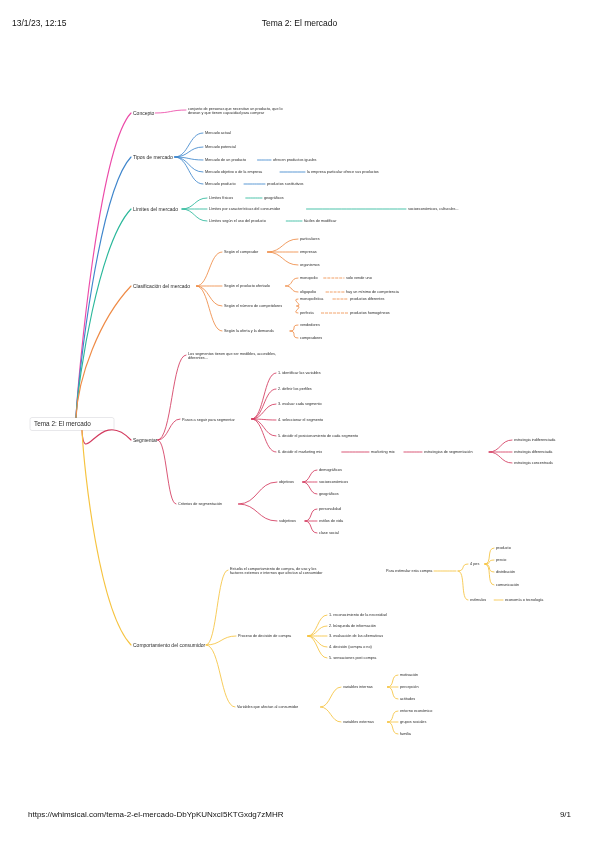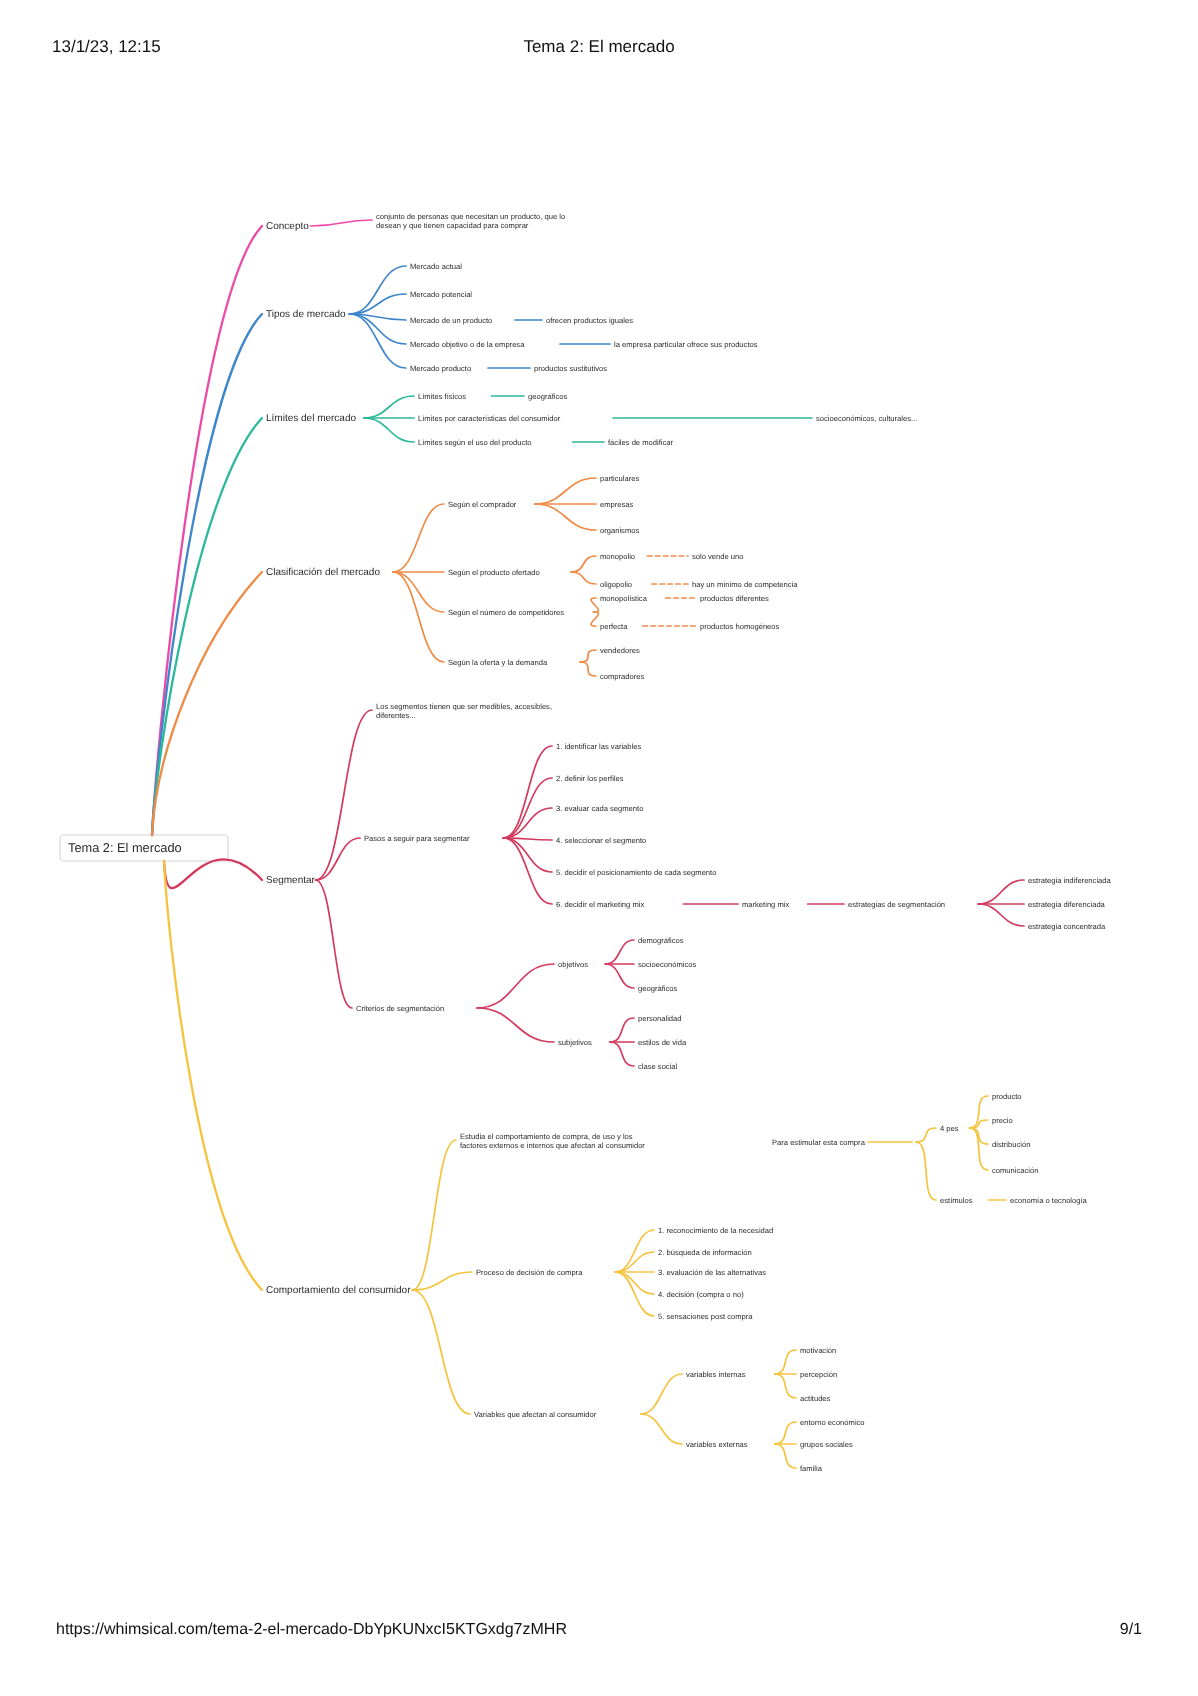--- a/index.html
+++ b/index.html
@@ -1,19 +1,19 @@
 <!DOCTYPE html>
 <html><head>
 <meta charset="utf-8">
 <style>
   html,body{margin:0;padding:0;background:#fff;}
   body{width:599px;height:848px;font-family:"Liberation Sans",sans-serif;color:#222;position:relative;overflow:hidden;}
   .page{position:relative;width:599px;height:848px;background:#ffffff;}
   .hdr{position:absolute;top:18px;left:0;width:599px;height:14px;font-size:8.5px;color:#111;}
-  .hdr .left{position:absolute;left:26px;top:0;white-space:nowrap;}
+  .hdr .left{position:absolute;left:12px;top:0;white-space:nowrap;}
   .hdr .center{position:absolute;left:0;width:599px;text-align:center;top:0;}
   .ftr{position:absolute;bottom:24px;left:0;width:599px;height:14px;font-size:8px;color:#111;}
   .ftr .left{position:absolute;left:28px;top:0;white-space:nowrap;}
   .ftr .right{position:absolute;right:28px;top:0;white-space:nowrap;}
   #mapsvg{position:absolute;left:0;top:0;width:599px;height:848px;}
   .lbl{font-family:"Liberation Sans",sans-serif;fill:#2b2b2b;}
   .root-box{fill:#ffffff;stroke:#e2e2e6;stroke-width:0.8;}
   .root-txt{font-size:6.4px;fill:#2b2b2b;}
   .t1{font-size:5.0px;}
   .t3{font-size:3.8px;}

